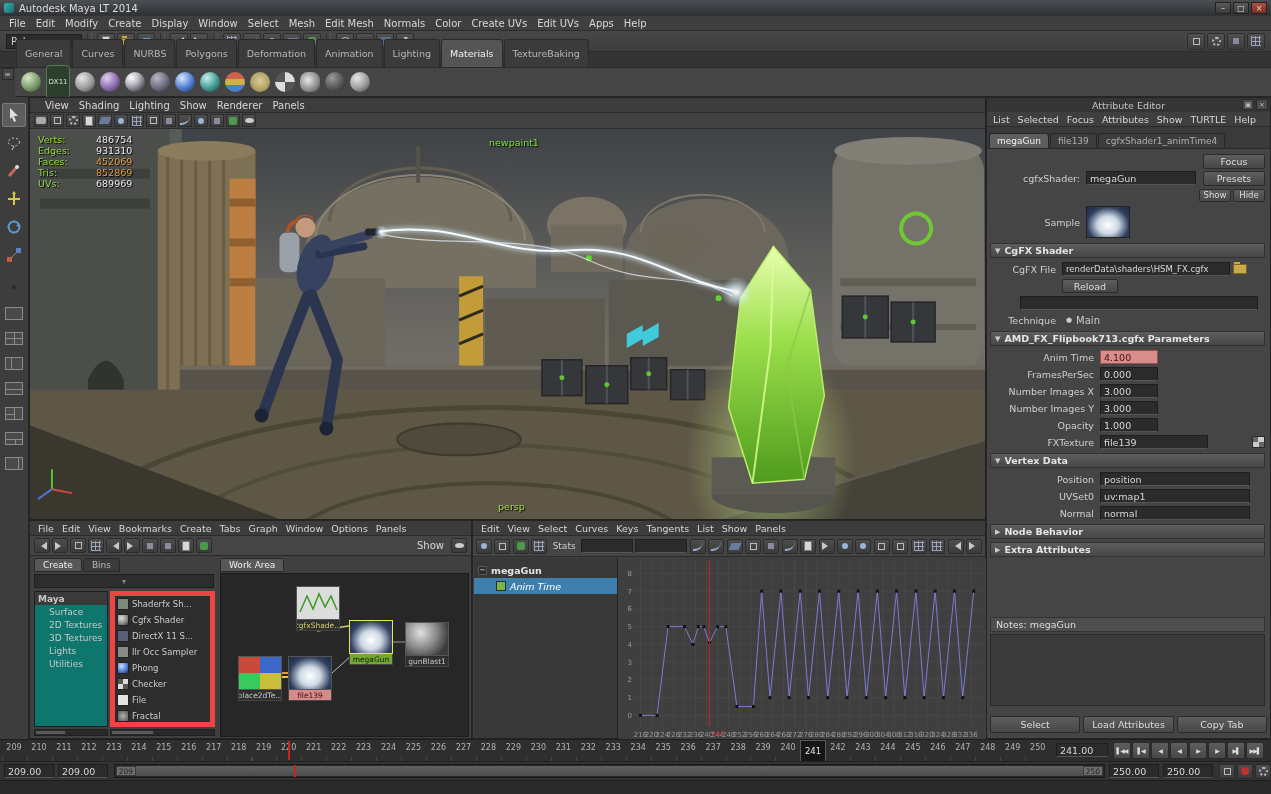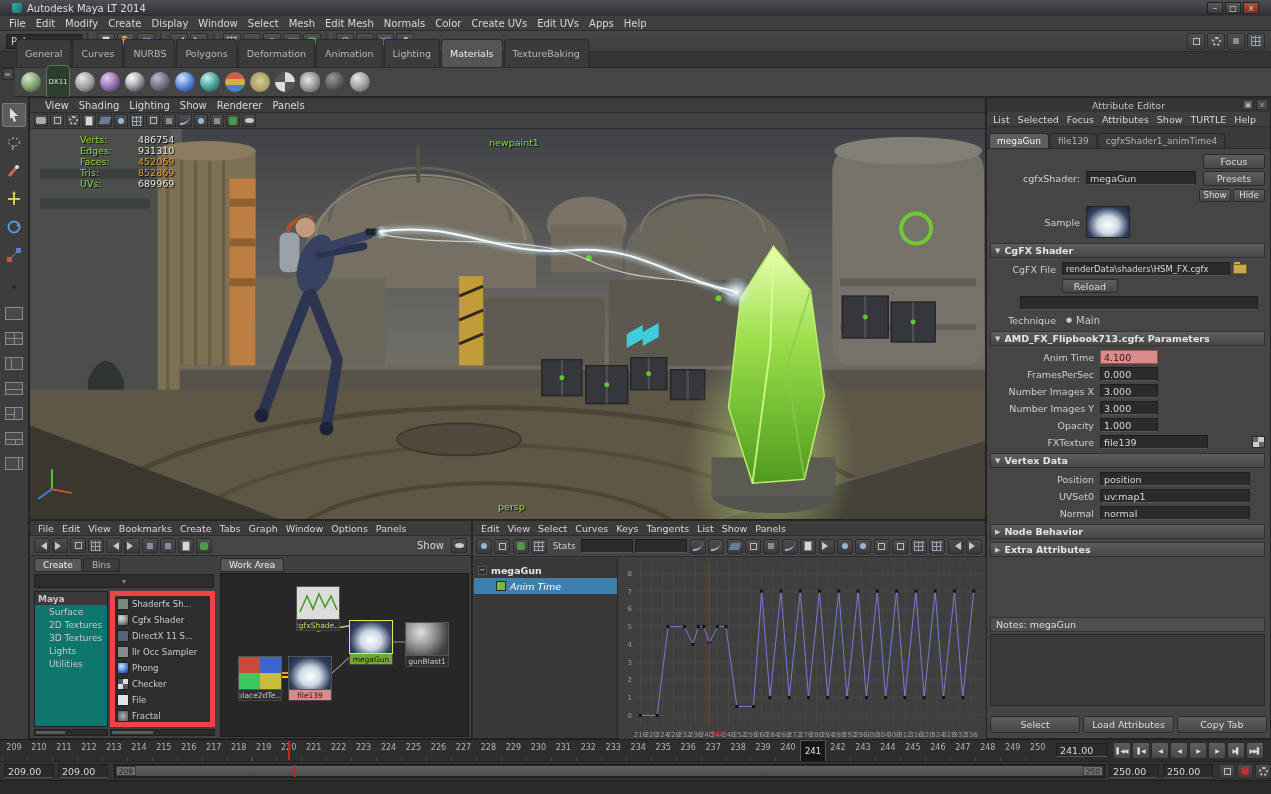--- a/index.html
+++ b/index.html
@@ -4,21 +4,21 @@
 <style>
   * { margin:0; padding:0; box-sizing:border-box; }
   html,body { background:#1a1a1a; }
   body { font-family:"DejaVu Sans","Liberation Sans",sans-serif; }
   #root { position:relative; width:1271px; height:794px; background:#3c3c3c; overflow:hidden;
           color:#cccccc; font-size:10px; }
   .abs { position:absolute; }
 
   
   .titlebar { left:0; top:0; width:1271px; height:16px; background:linear-gradient(#4b4e53,#2e3034);
-              display:flex; align-items:center; padding:0 12px; color:#dddddd; font-size:10px; }
+              display:flex; align-items:center; padding:0 4px; color:#dddddd; font-size:10px; }
   .app-icon { width:10px; height:10px; background:linear-gradient(135deg,#36b3a8,#1a6a72); border-radius:2px; margin-right:5px; }
   .title-text { flex:0 0 auto; }
   .win-btns { margin-left:auto; display:flex; gap:2px; }
   .win-btn { width:16px; height:12px; background:linear-gradient(#5a5a5a,#3a3a3a); border:1px solid #222;
              font-size:8px; display:flex; align-items:center; justify-content:center; color:#ddd; }
   .win-btn.close { background:linear-gradient(#b05040,#7a2e22); }
 
   .menubar { left:0; top:16px; width:1271px; height:15px; background:#3f3f3f; border-bottom:1px solid #2c2c2c;
              display:flex; align-items:center; padding-left:4px; }
   .menu-item { padding:0 5px; color:#d8d8d8; font-size:10px; white-space:nowrap; }
@@ -105,21 +105,21 @@
 
   
   .viewport { left:29px; top:97px; width:957px; height:423px; background:#3a3a3a; border:1px solid #222; }
   .vp-menu { height:15px; background:#3c3c3c; border-bottom:1px solid #2b2b2b; display:flex; align-items:center; padding-left:10px; }
   .vp-icons { height:16px; background:#424242; border-bottom:1px solid #2b2b2b; display:flex; align-items:center; gap:2px; padding-left:4px; }
   .vico { width:14px; height:13px; background:linear-gradient(#4e4e4e,#3c3c3c); border:1px solid #2c2c2c;
           display:inline-flex; align-items:center; justify-content:center; }
   .vp-canvas { position:relative; width:955px; height:390px; overflow:hidden; }
   .vp-scene { position:absolute; left:0; top:0; width:100%; height:100%; }
   .hud { position:absolute; left:8px; top:5px; line-height:11px; font-size:9.5px; text-shadow:1px 1px 1px #000; }
-  .hud-row { display:flex; gap:6px;margin-left:42px; }
+  .hud-row { display:flex; gap:6px; }
   .hud-label { color:#8fd83f; min-width:52px; }
   .hud-val { color:#e8e8e8; }
   .hud-val.warn { color:#e09a3d; }
   .vp-annot { position:absolute; left:459px; top:8px; color:#7ae03c; font-size:9.5px; text-shadow:1px 1px 1px #000; }
   .vp-cam { position:absolute; left:468px; top:372px; color:#a8d858; font-size:9.5px; text-shadow:1px 1px 1px #000; }
 
   
   .field { background:#2b2b2b; border:1px solid #1e1e1e; border-bottom-color:#555; color:#d8d8d8;
            font-size:9.5px; height:14px; padding:0 3px; font-family:inherit; }
   .btn { background:linear-gradient(#5e5e5e,#474747); border:1px solid #2b2b2b; border-radius:2px;

